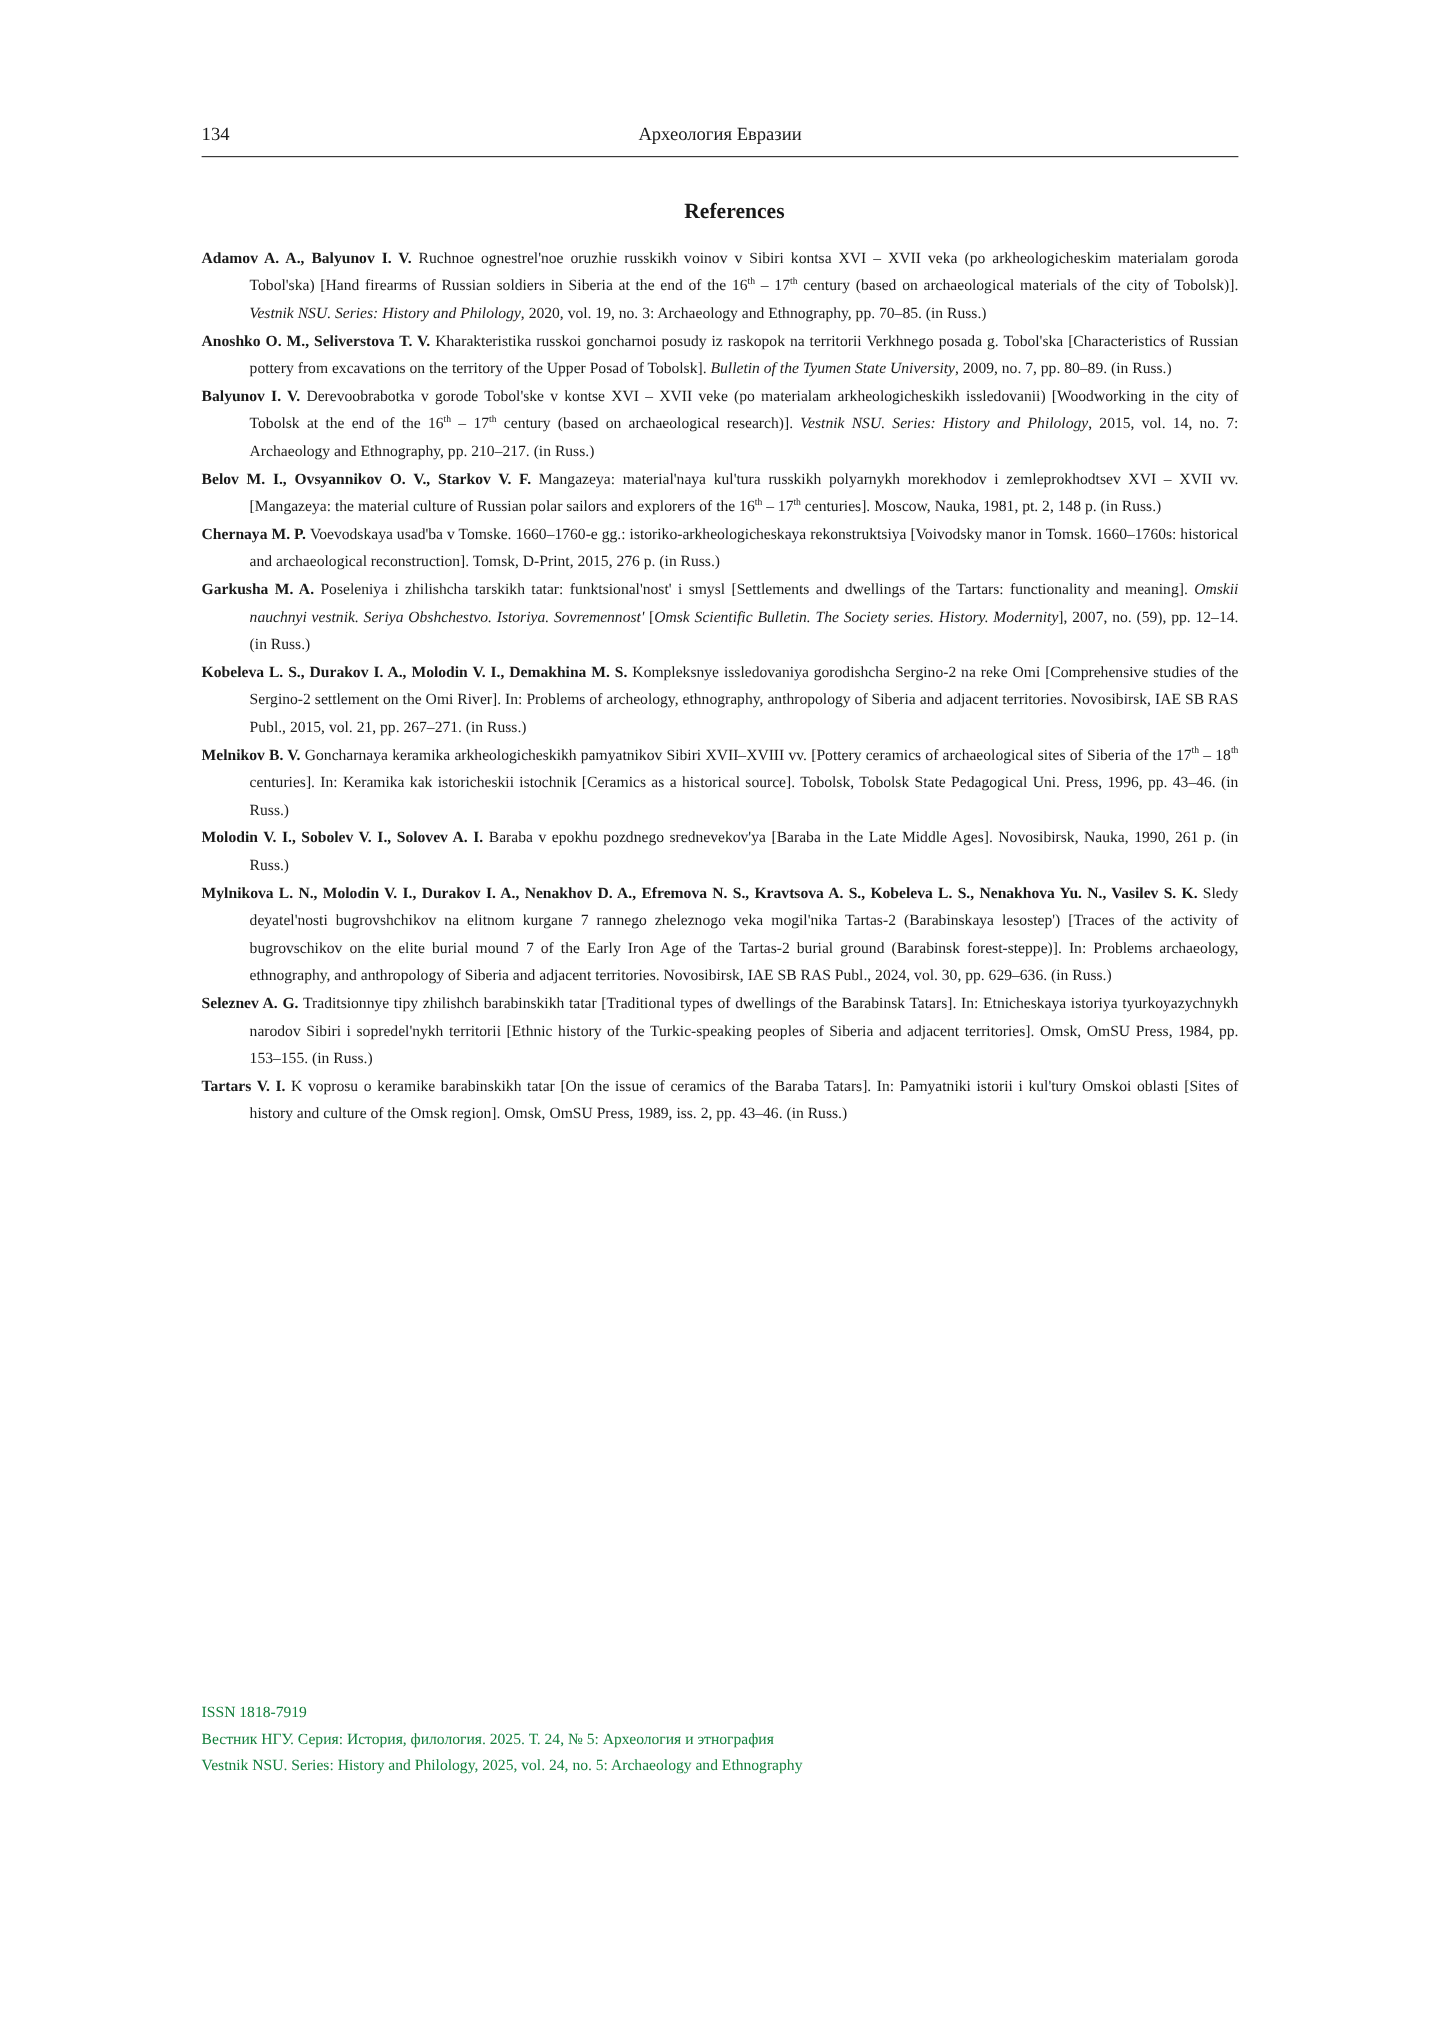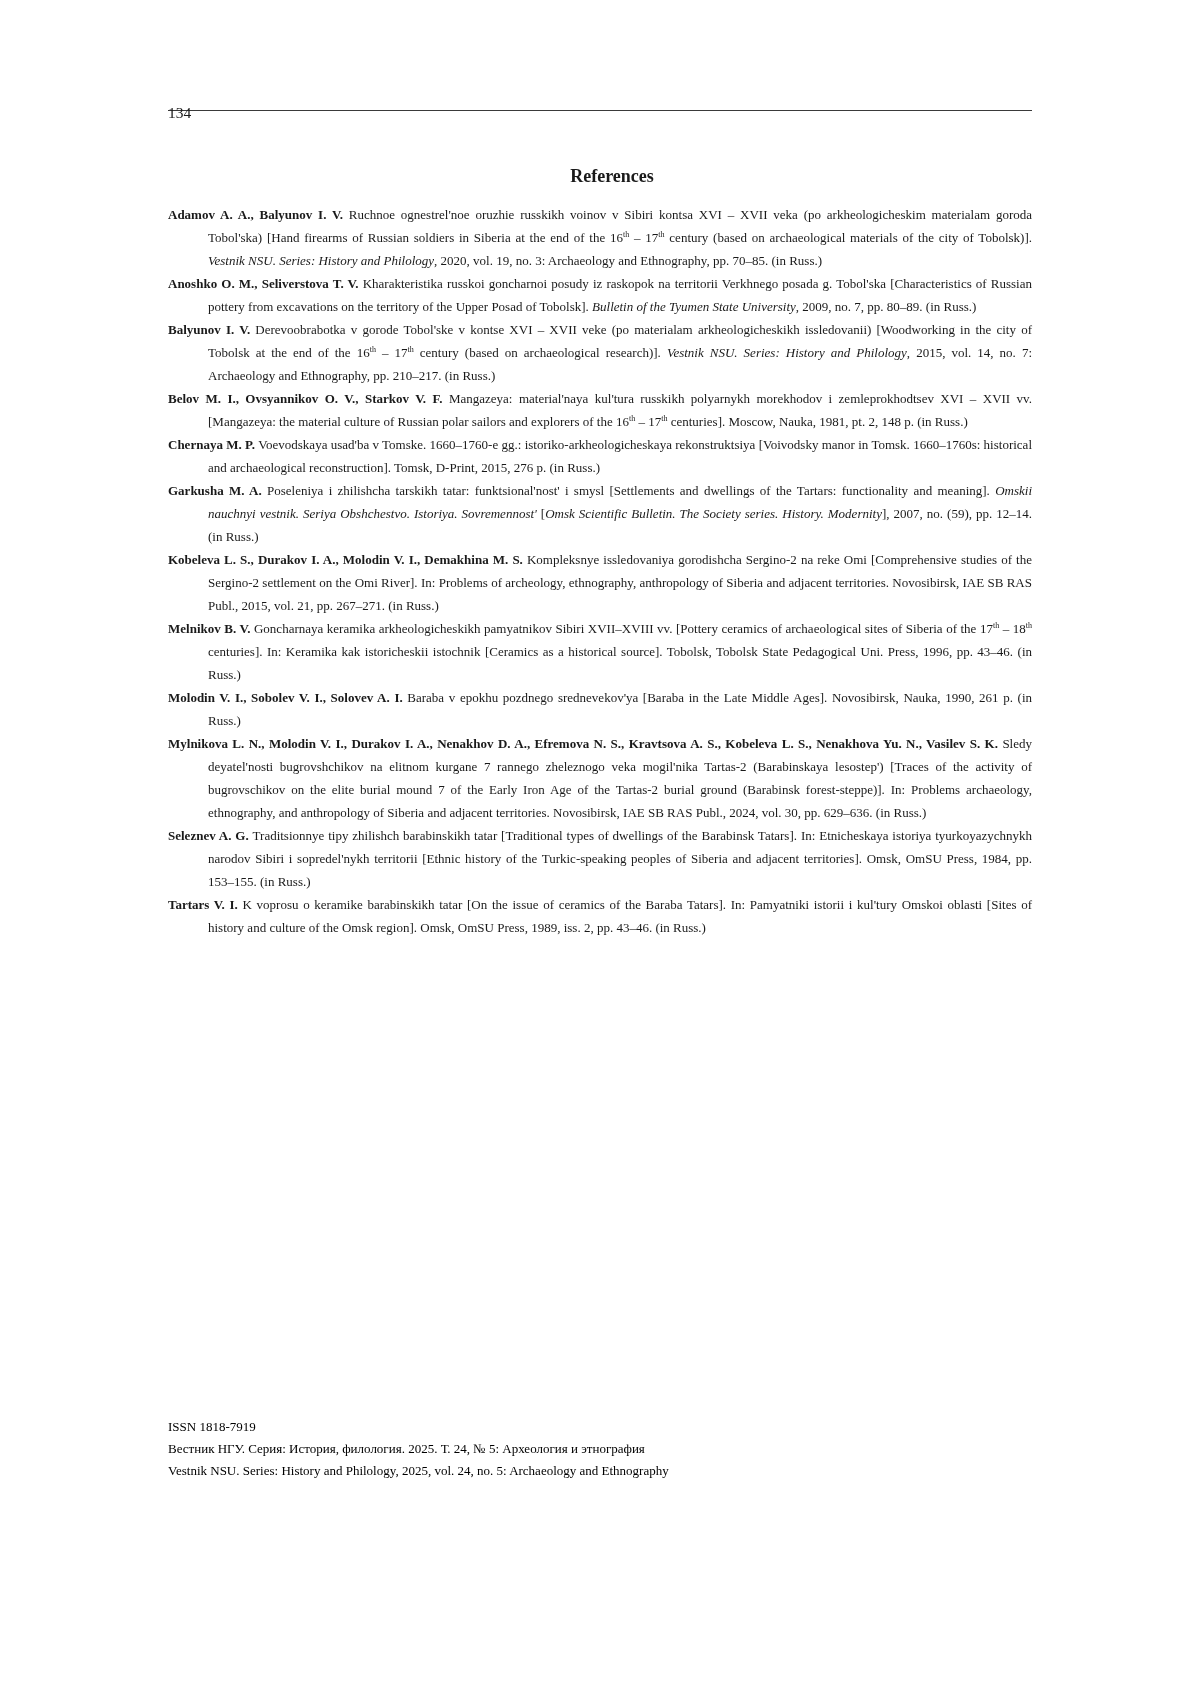--- a/index.html
+++ b/index.html
@@ -65,30 +65,31 @@
     line-height: 0;
     vertical-align: super;
   }
   .page-footer {
     position: absolute;
     top: 1416px;
     left: 168px;
     width: 864px;
     font-size: 13px;
     line-height: 22px;
-    color: #000000;
+    color: #15803d;
   }
 </style>
 </head>
 <body>
 
 <div class="page">
 
   <header class="page-header">
     <span class="page-number">134</span>
+    <span class="running-title">Археология Евразии</span>
   </header>
 
   <h1 class="refs-title">References</h1>
 
   <main class="refs">
       <p class="ref"><span style="font-weight: bold;">Adamov A. A., Balyunov I. V. </span><span>Ruchnoe ognestrel'noe oruzhie russkikh voinov v Sibiri kontsa XVI – XVII veka (po arkheologicheskim materialam goroda Tobol'ska) [Hand firearms of Russian soldiers in Siberia at the end of the 16</span><sup>th</sup><span> – 17</span><sup>th</sup><span> century (based on archaeological materials of the city of Tobolsk)]. </span><span style="font-style: italic;">Vestnik NSU. Series: History and Philology</span><span>, 2020, vol. 19, no. 3: Archaeology and Ethnography, pp. 70–85. (in Russ.)</span></p>
       <p class="ref"><span style="font-weight: bold;">Anoshko O. M., Seliverstova T. V. </span><span>Kharakteristika russkoi goncharnoi posudy iz raskopok na territorii Verkhnego posada g. Tobol'ska [Characteristics of Russian pottery from excavations on the territory of the Upper Posad of Tobolsk]. </span><span style="font-style: italic;">Bulletin of the Tyumen State University</span><span>, 2009, no. 7, pp. 80–89. (in Russ.)</span></p>
       <p class="ref"><span style="font-weight: bold;">Balyunov I. V. </span><span>Derevoobrabotka v gorode Tobol'ske v kontse XVI – XVII veke (po materialam arkheologicheskikh issledovanii) [Woodworking in the city of Tobolsk at the end of the 16</span><sup>th</sup><span> – 17</span><sup>th</sup><span> century (based on archaeological research)]. </span><span style="font-style: italic;">Vestnik NSU. Series: History and Philology</span><span>, 2015, vol. 14, no. 7: Archaeology and Ethnography, pp. 210–217. (in Russ.)</span></p>
       <p class="ref"><span style="font-weight: bold;">Belov M. I., Ovsyannikov O. V., Starkov V. F. </span><span>Mangazeya: material'naya kul'tura russkikh polyarnykh morekhodov i zemleprokhodtsev XVI – XVII vv. [Mangazeya: the material culture of Russian polar sailors and explorers of the 16</span><sup>th</sup><span> – 17</span><sup>th</sup><span> centuries]. Moscow, Nauka, 1981, pt. 2, 148 p. (in Russ.)</span></p>
       <p class="ref"><span style="font-weight: bold;">Chernaya M. P. </span><span>Voevodskaya usad'ba v Tomske. 1660–1760-e gg.: istoriko-arkheologicheskaya rekonstruktsiya [Voivodsky manor in Tomsk. 1660–1760s: historical and archaeological reconstruction]. Tomsk, D-Print, 2015, 276 p. (in Russ.)</span></p>

